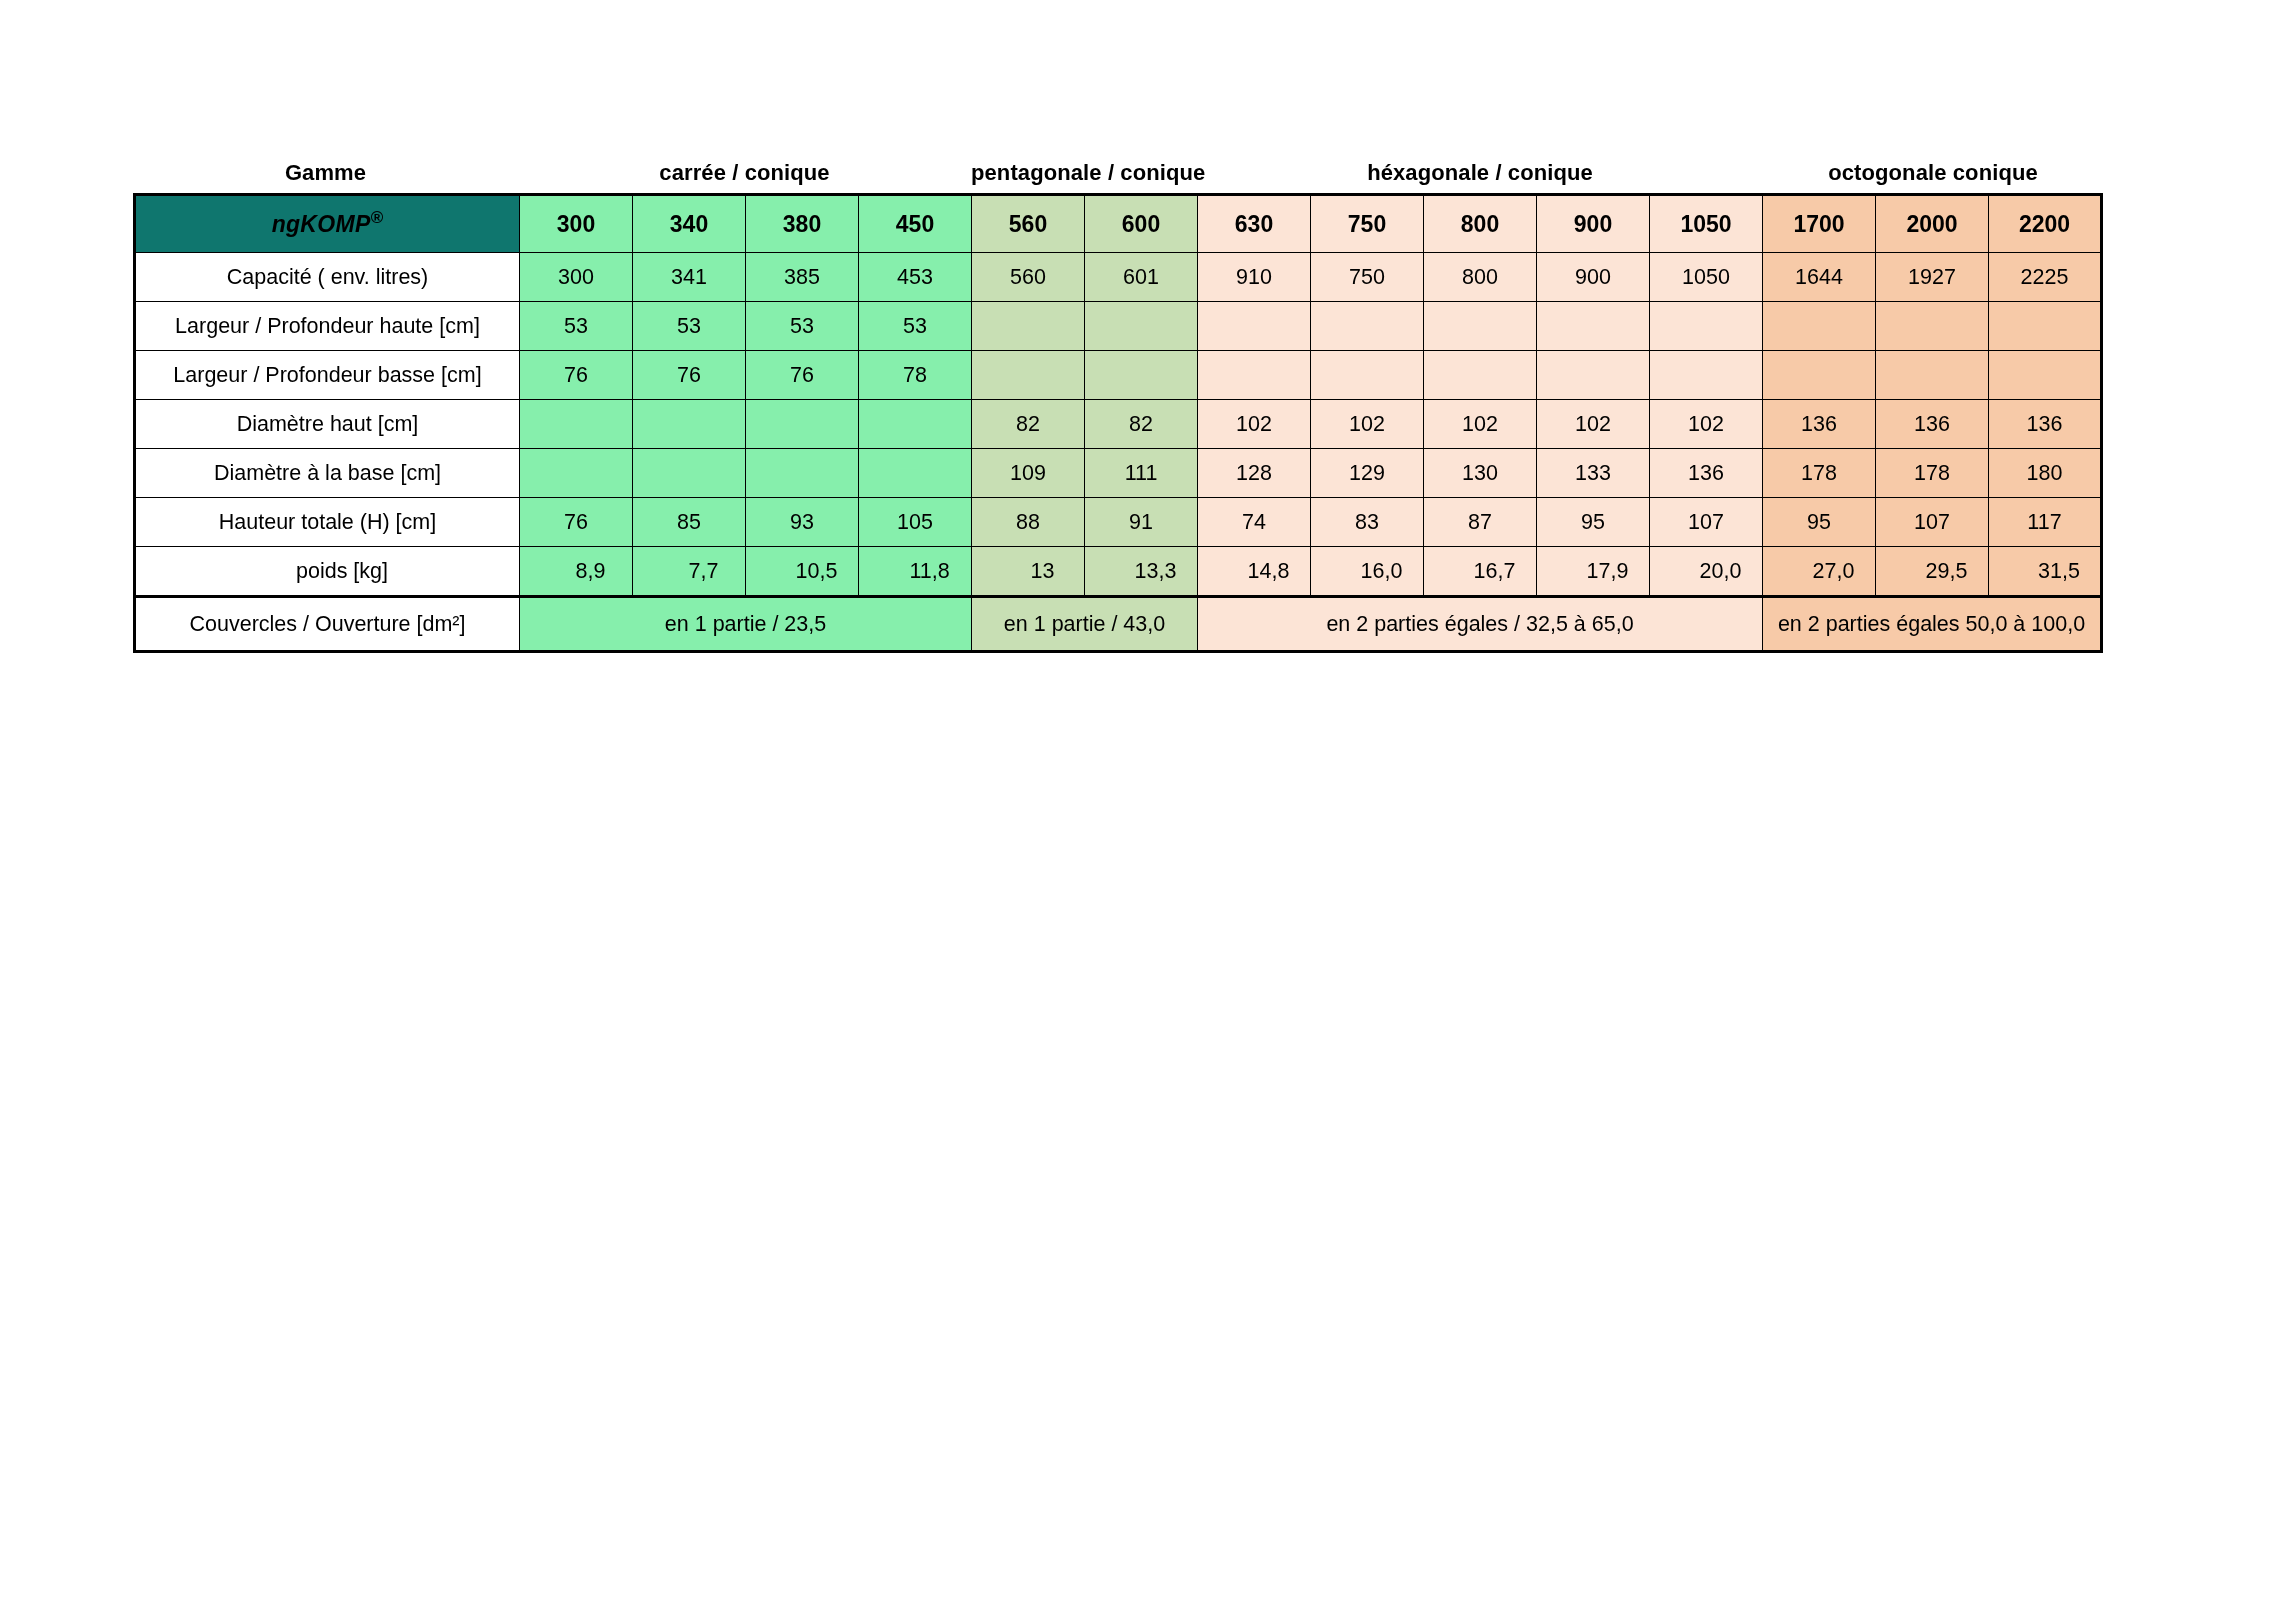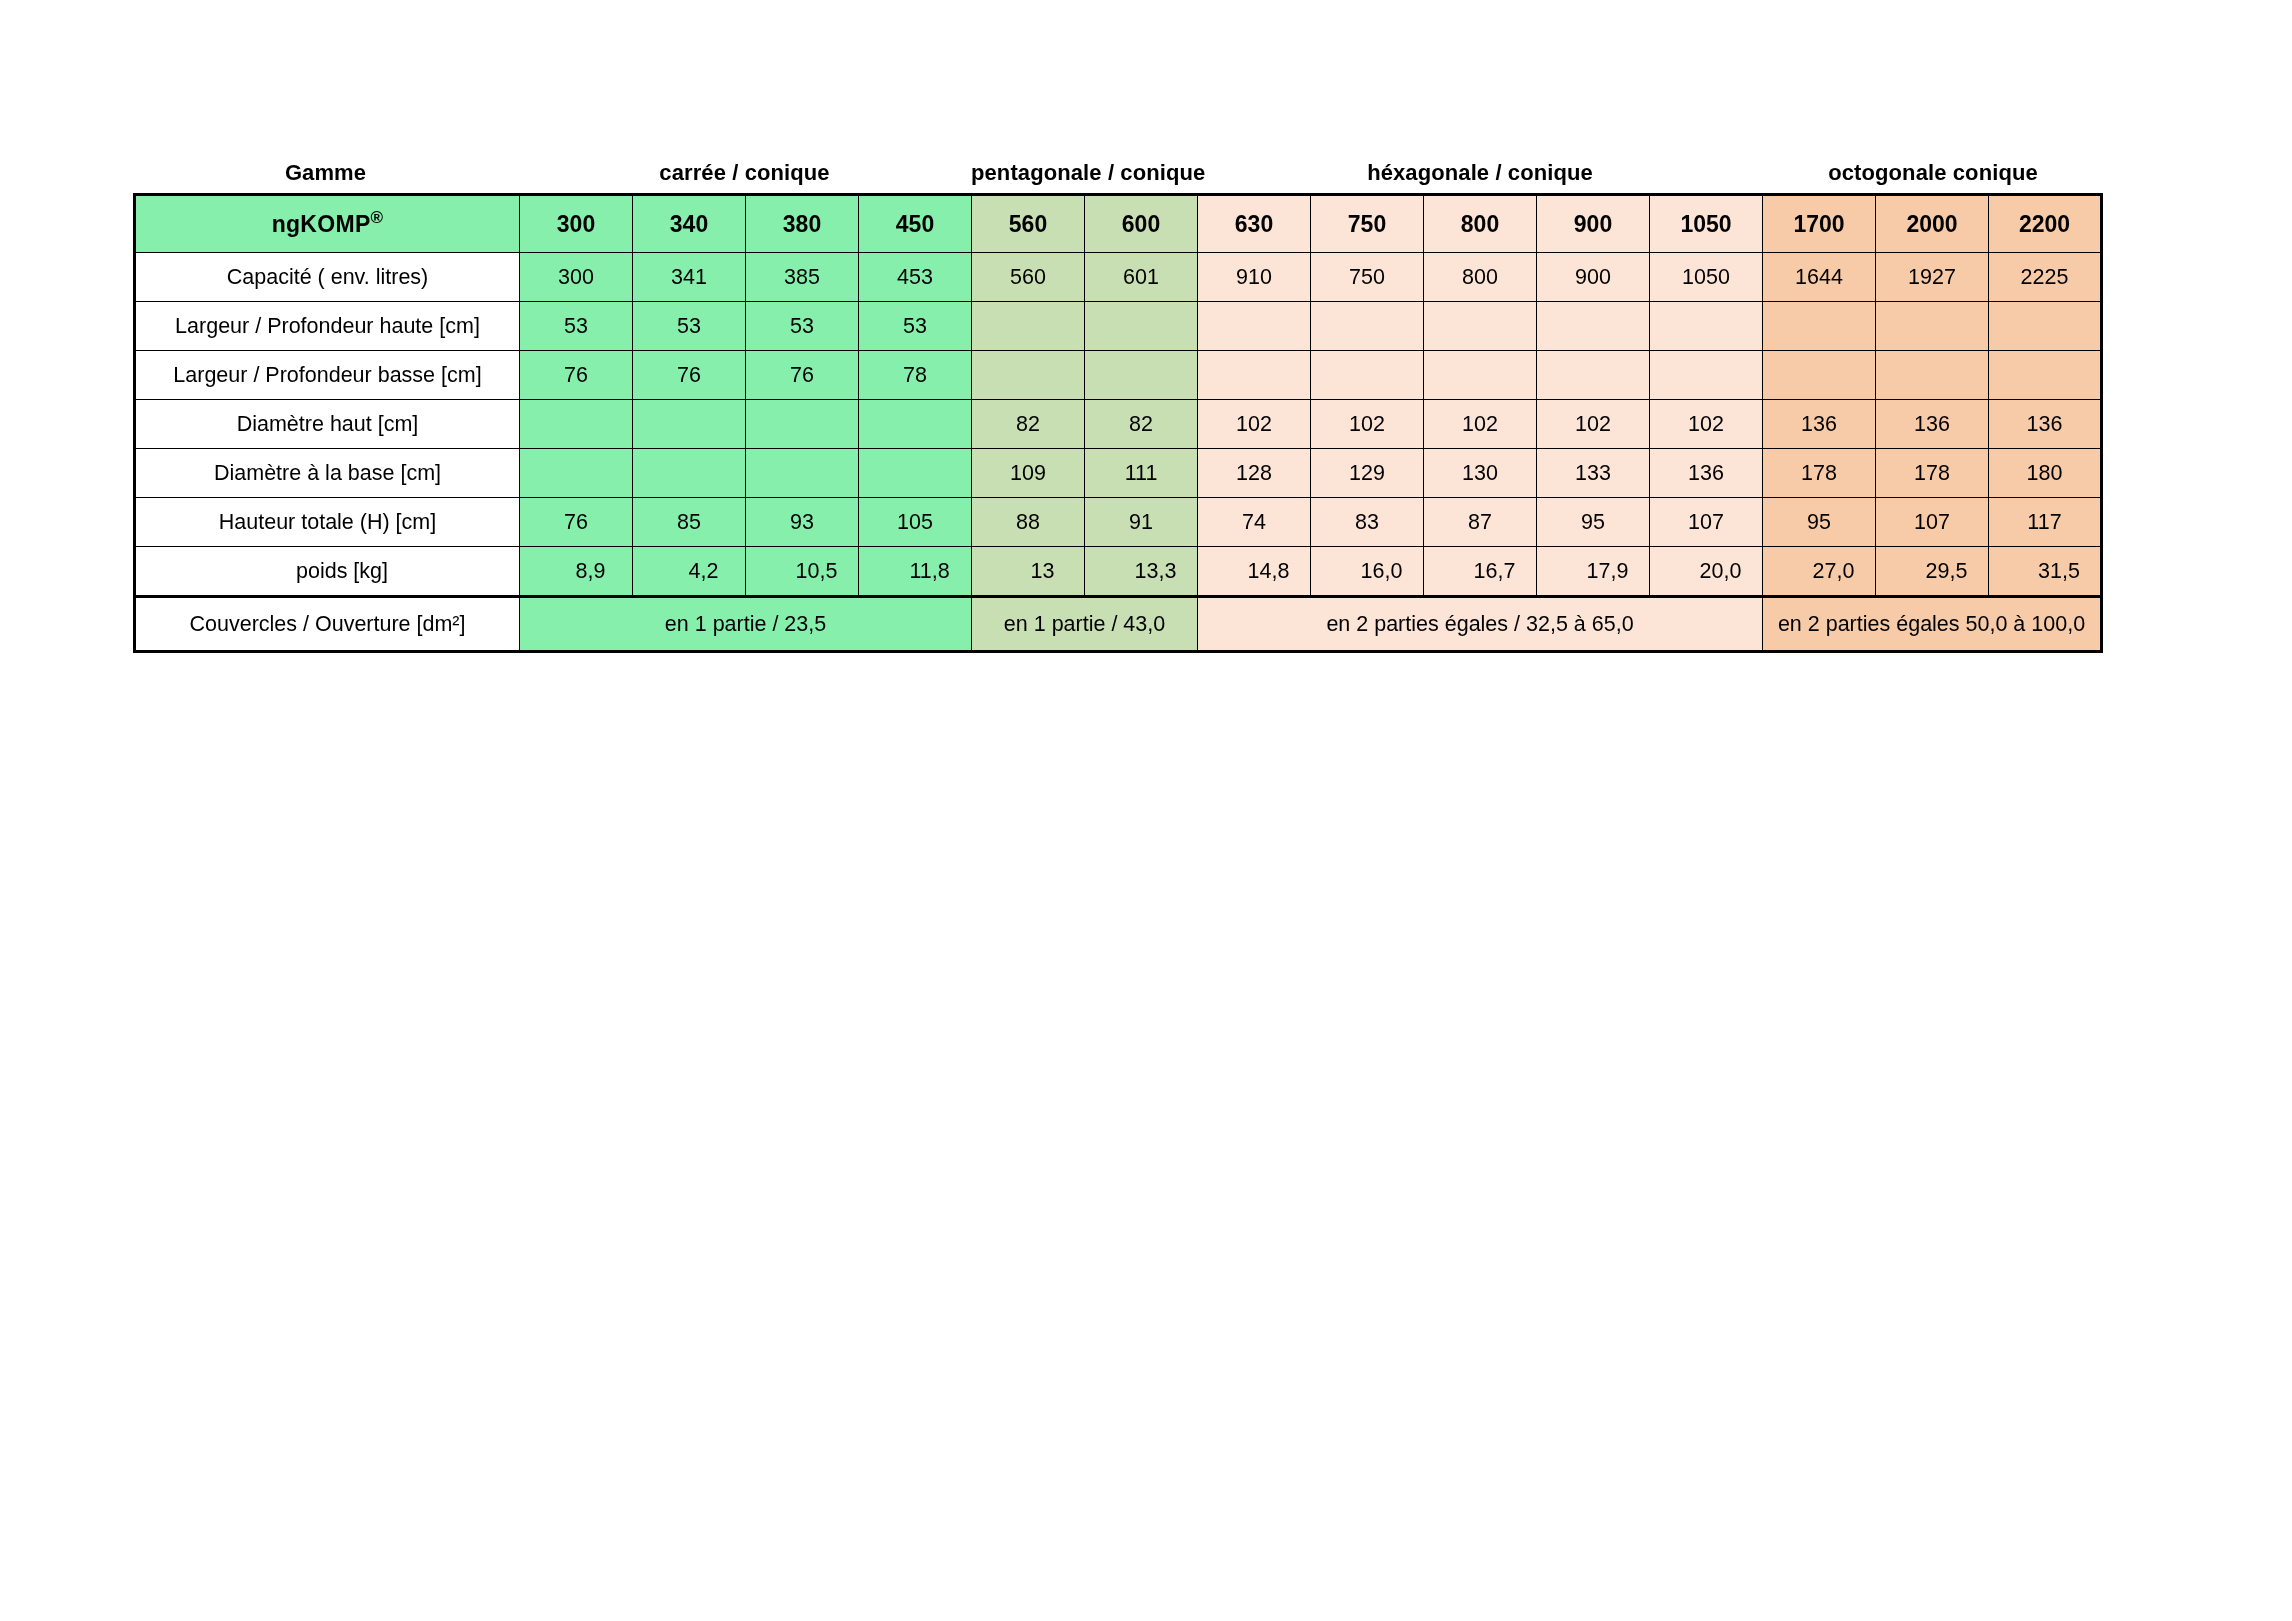--- a/index.html
+++ b/index.html
@@ -58,24 +58,25 @@
 
   
   td.rowlabel {
     text-align: left;
     padding-left: 10.7px;
     background: #ffffff;
     font-size: 21.5px;
   }
   td.brandcell {
     text-align: center;
-    background: #86efac;
+    background: #0f766e;
     font-size: 27px;
     font-weight: bold;
     letter-spacing: 0.3px;
+    font-style: italic;
   }
   .reg {
     font-size: 17px;
     vertical-align: super;
     line-height: 0;
   }
 
   
   tr.modelrow td {
     height: 56px;
@@ -243,21 +244,21 @@
           <td class="g-hex">87</td>
           <td class="g-hex">95</td>
           <td class="g-hex">107</td>
           <td class="g-oct">95</td>
           <td class="g-oct">107</td>
           <td class="g-oct">117</td>
         </tr>
         <tr class="lastdata">
           <td class="rowlabel">poids   [kg]</td>
           <td class="g-sq">8,9</td>
-          <td class="g-sq">4,2</td>
+          <td class="g-sq">7,7</td>
           <td class="g-sq">10,5</td>
           <td class="g-sq">11,8</td>
           <td class="g-pent">13</td>
           <td class="g-pent">13,3</td>
           <td class="g-hex">14,8</td>
           <td class="g-hex">16,0</td>
           <td class="g-hex">16,7</td>
           <td class="g-hex">17,9</td>
           <td class="g-hex">20,0</td>
           <td class="g-oct">27,0</td>

